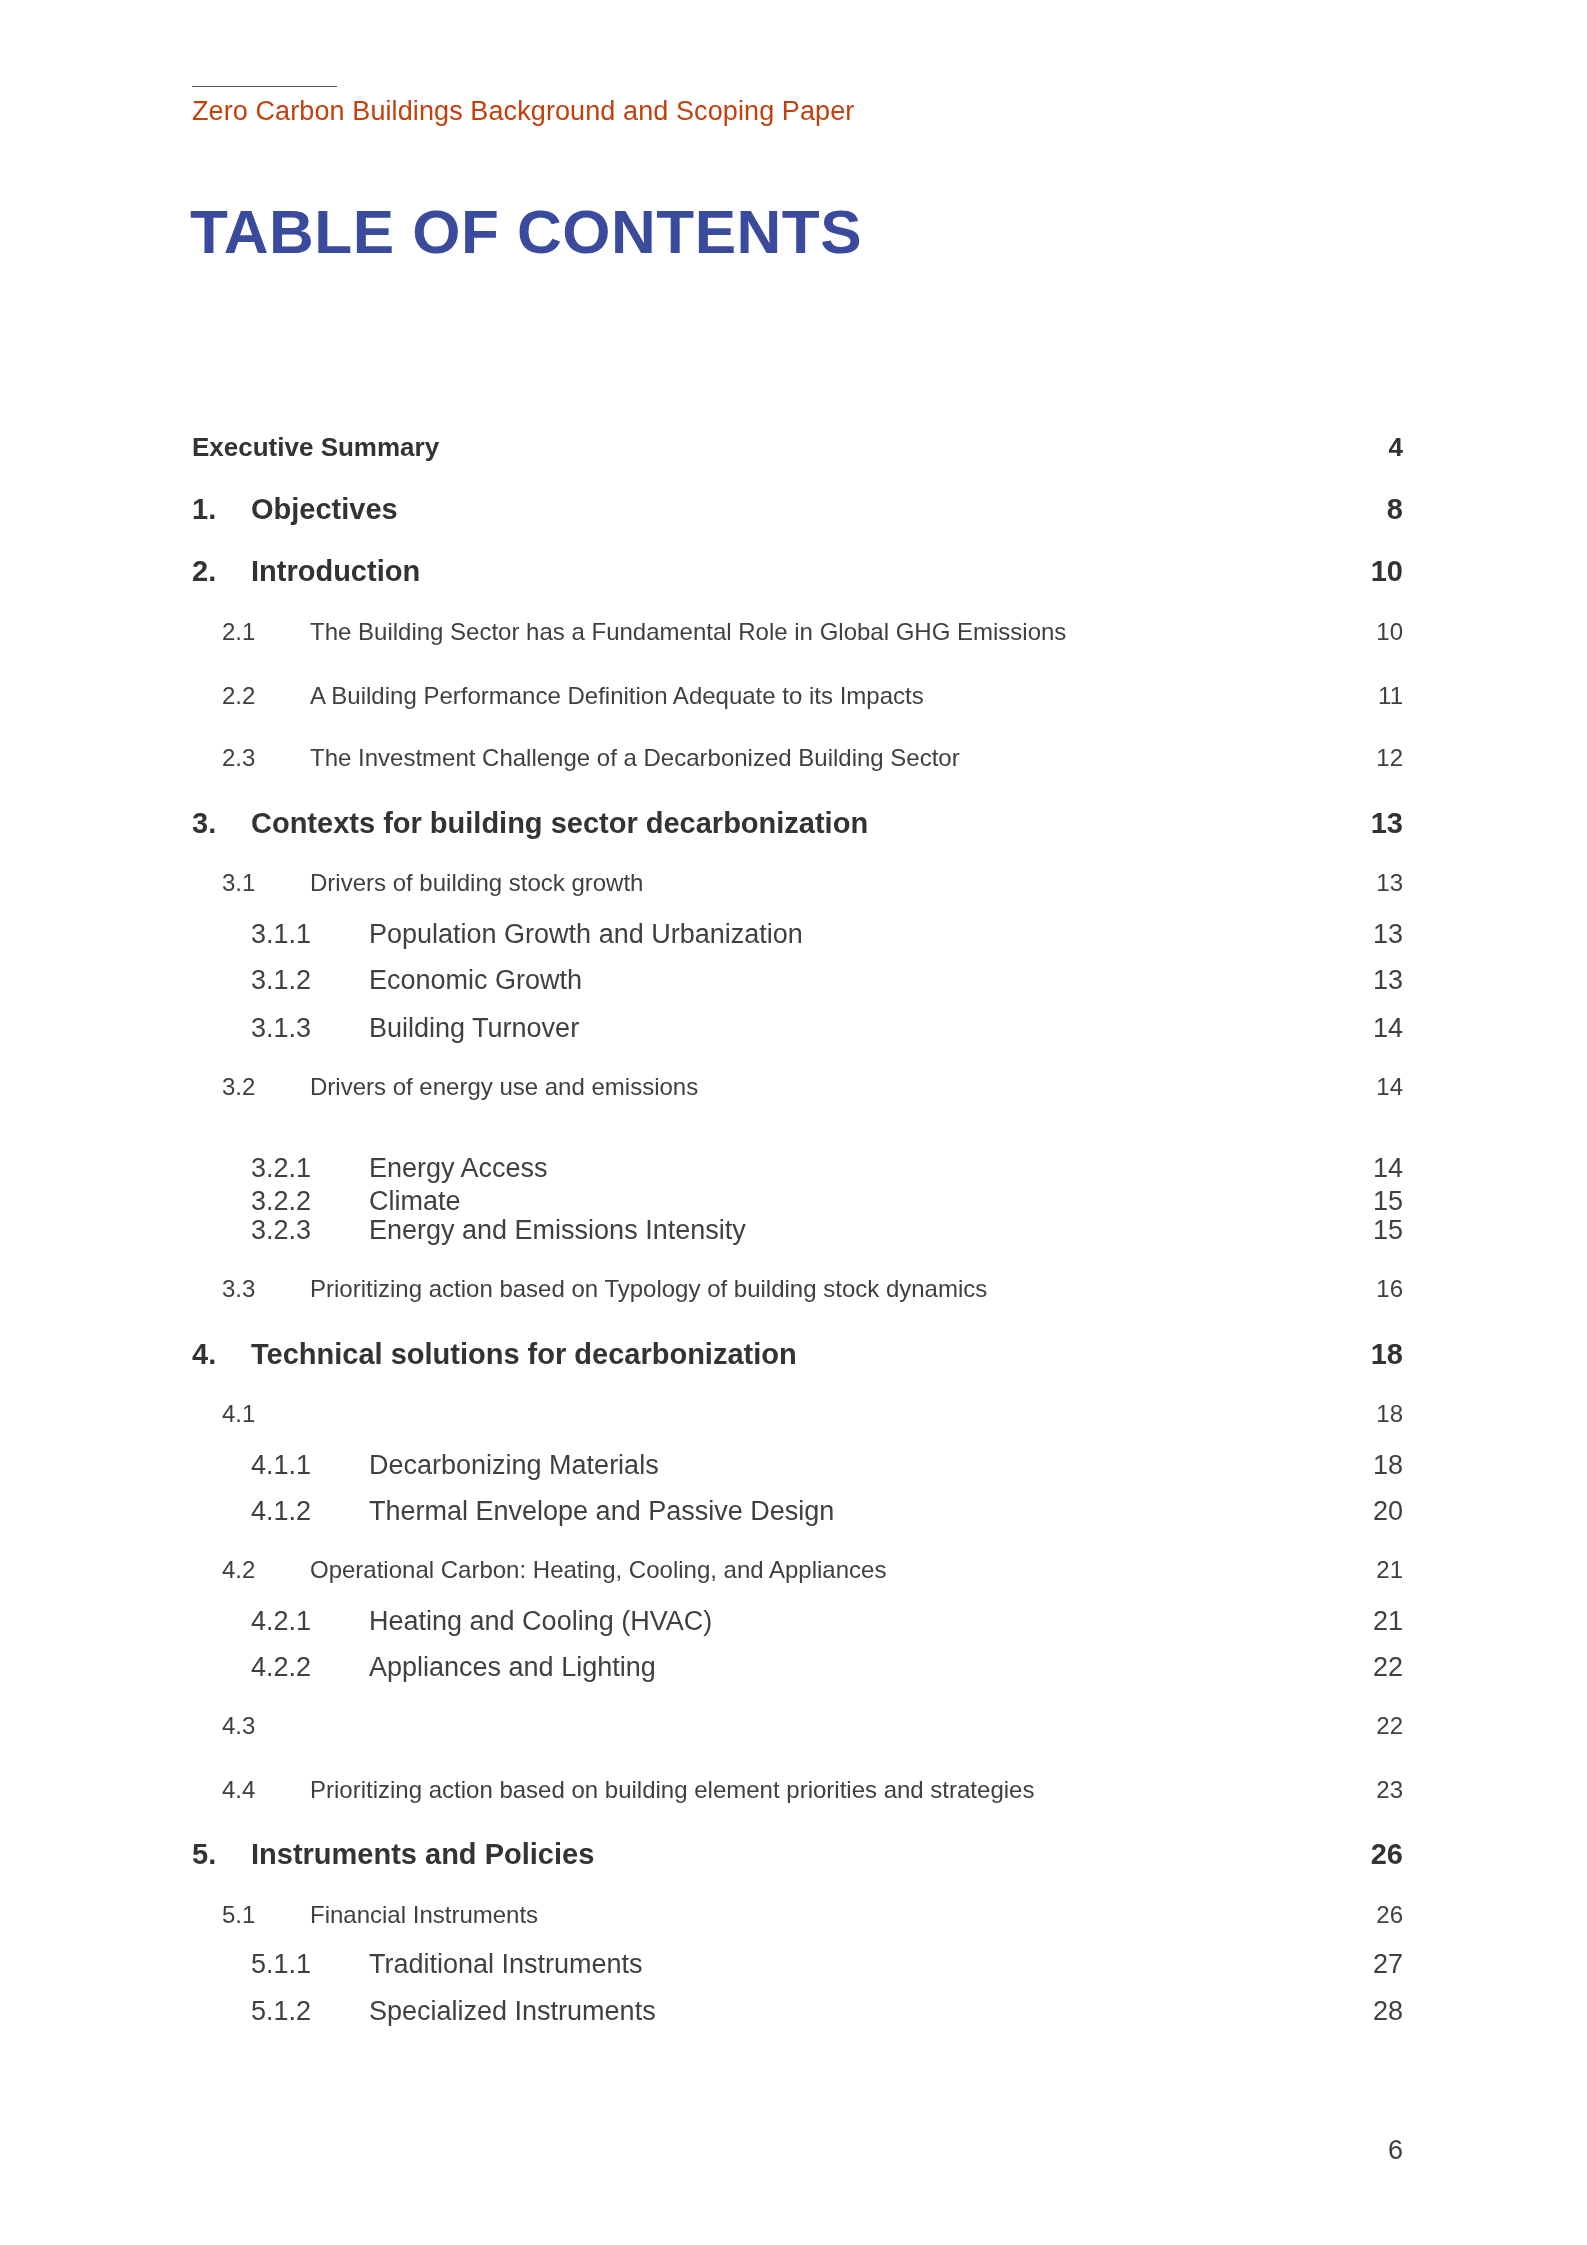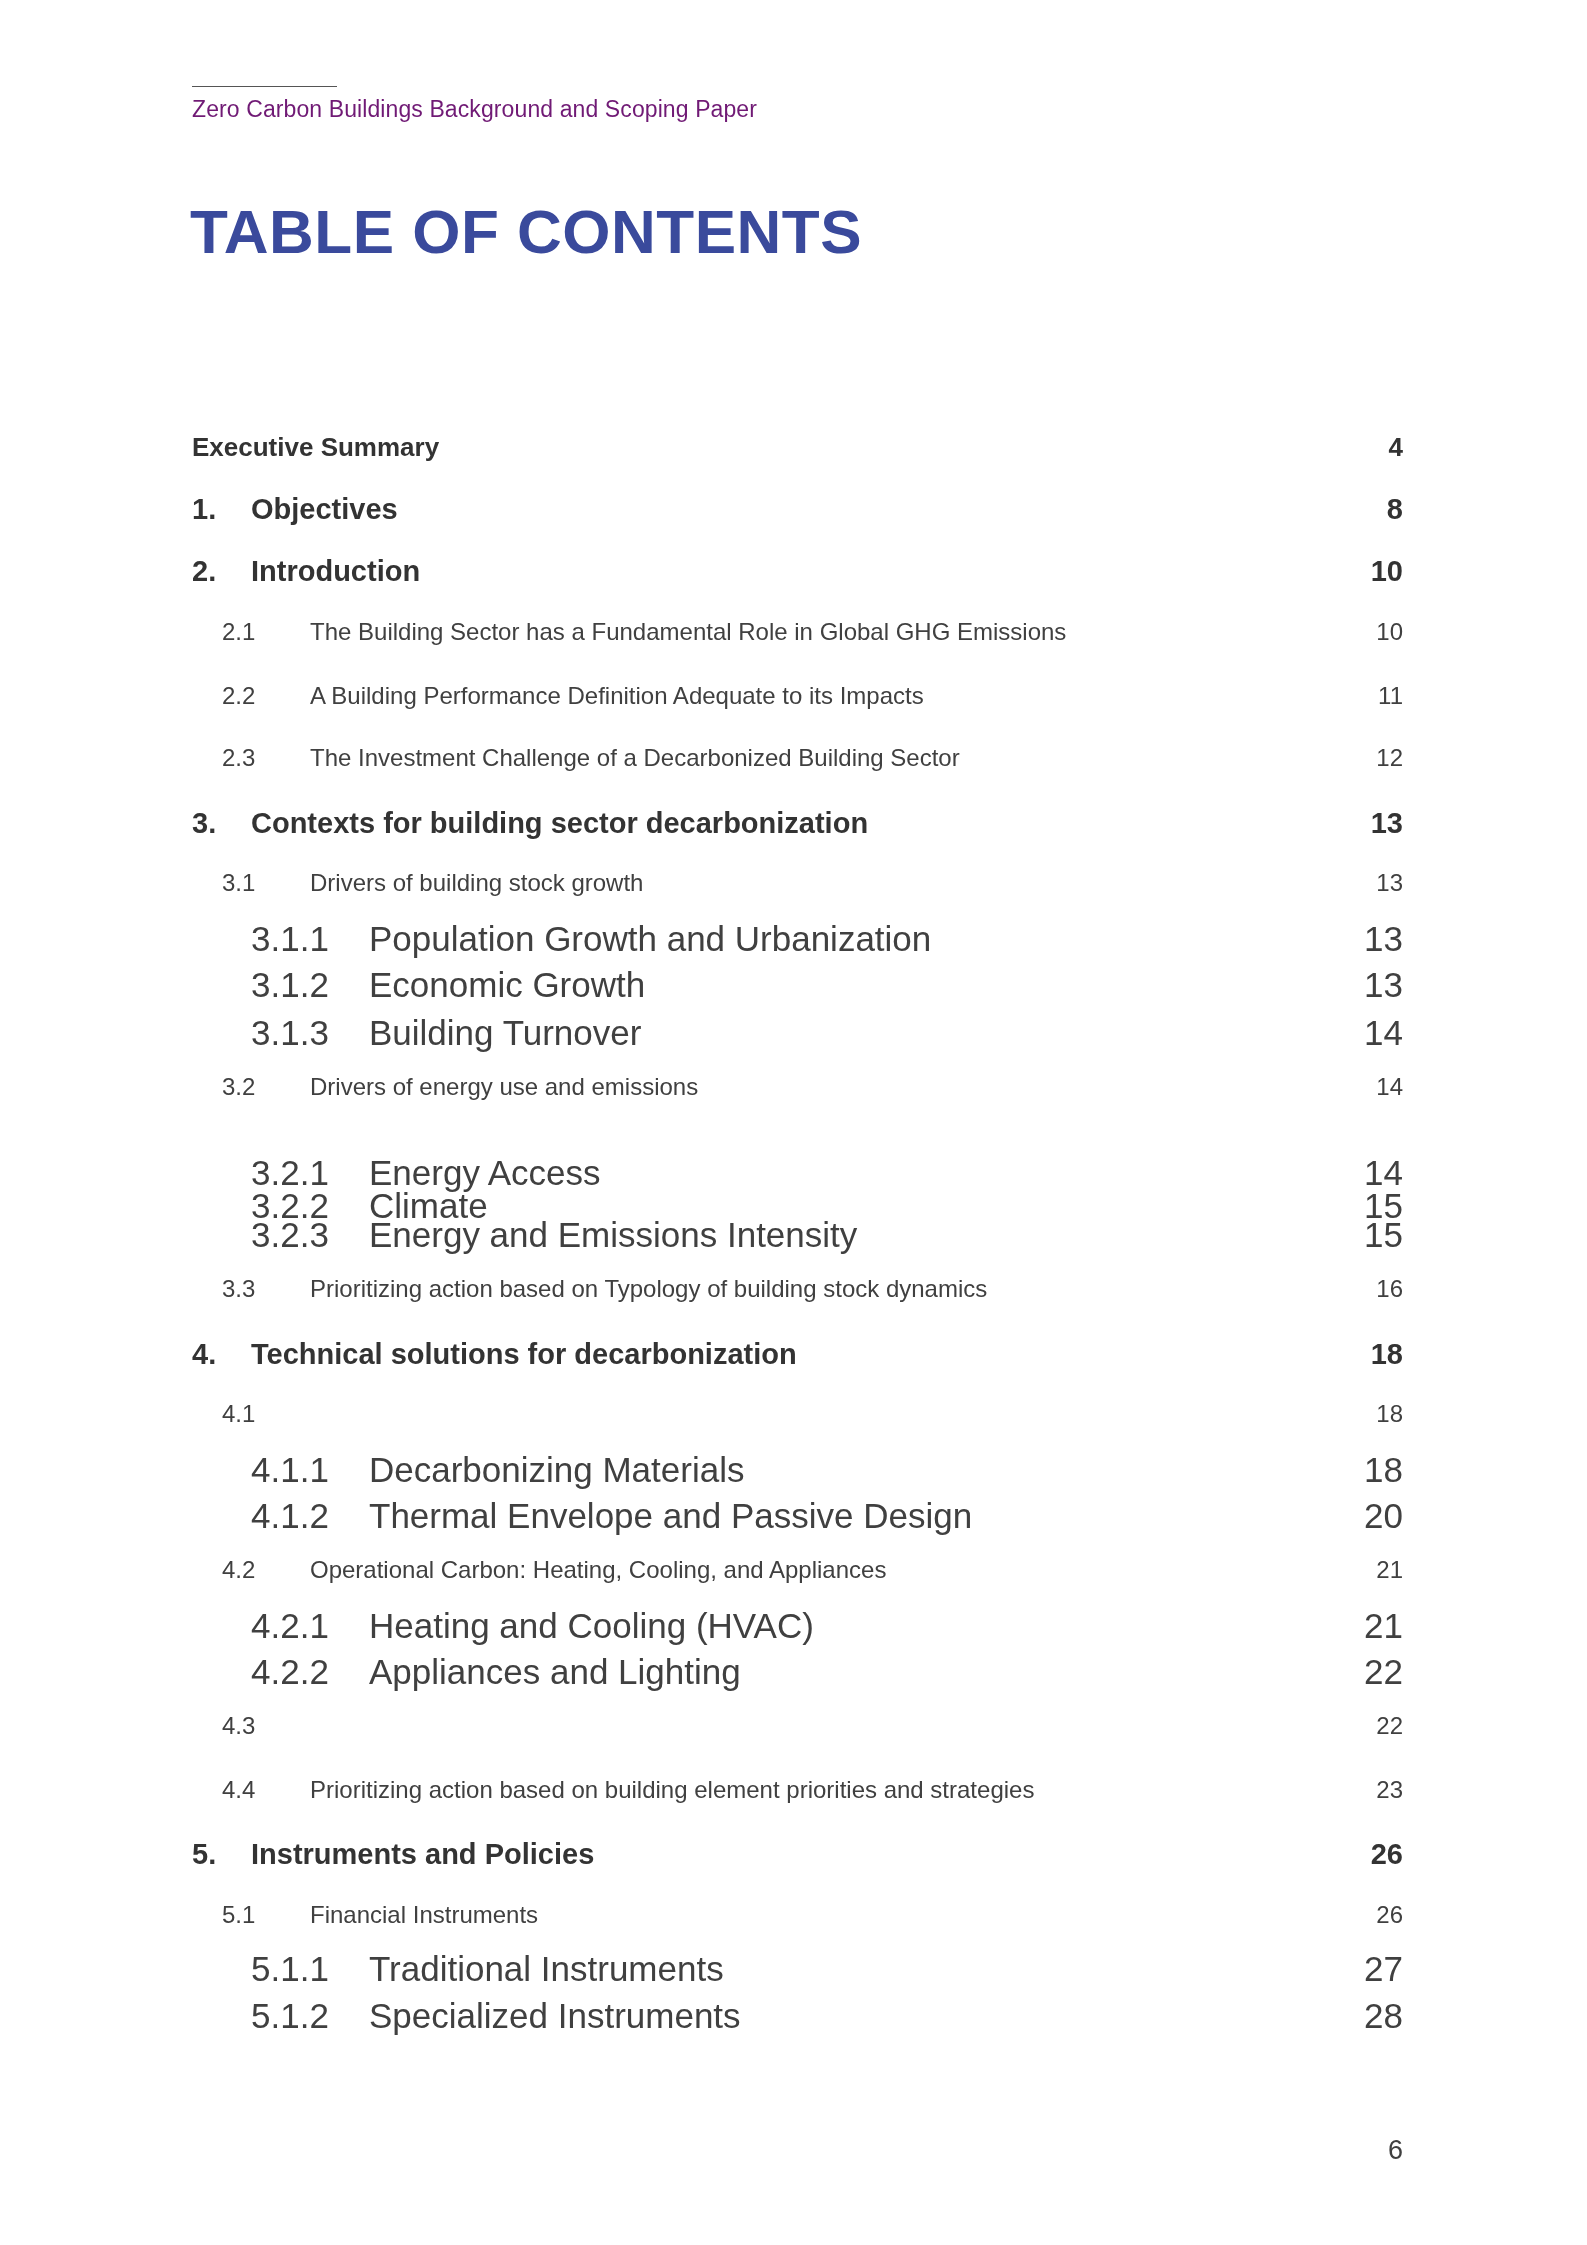--- a/index.html
+++ b/index.html
@@ -1,32 +1,32 @@
 <!DOCTYPE html>
 <html><head>
 <meta charset="utf-8">
 <style>
   html, body { margin: 0; padding: 0; background: #ffffff; }
   body { width: 1587px; height: 2245px; position: relative; overflow: hidden;
          font-family: "Liberation Sans", "DejaVu Sans", sans-serif; color: #3a3a3a; }
   .header-rule { position: absolute; left: 192px; top: 86px; width: 145px; height: 0; border-top: 1.5px solid #555; }
-  .header-text { position: absolute; left: 192px; top: 96px; font-size: 23px; color: #701a75; letter-spacing: 0.1px; }
+  .header-text { position: absolute; left: 192px; top: 96px; font-size: 27px; color: #c2410c; letter-spacing: 0.1px; }
   .title { position: absolute; left: 190px; top: 196px; font-size: 62px; font-weight: bold; color: #3a4a9c; letter-spacing: 0.5px; }
   .toc-row { position: absolute; left: 192px; width: 1211px; height: 40px; }
   .toc-row .num, .toc-row .text, .toc-row .page { position: absolute; top: 0; white-space: nowrap; }
   .toc-row .page { right: 0; }
   .lvl0 { font-size: 26px; font-weight: bold; color: #333; }
   .lvl0 .text { left: 0; }
   .lvl1 { font-size: 29px; font-weight: bold; color: #333; }
   .lvl1 .num { left: 0; }
   .lvl1 .text { left: 59px; }
   .lvl2 { font-size: 24px; color: #404040; }
   .lvl2 .num { left: 30px; }
   .lvl2 .text { left: 118px; }
-  .lvl3 { font-size: 35px; color: #404040; }
+  .lvl3 { font-size: 27px; color: #404040; }
   .lvl3 .num { left: 59px; }
   .lvl3 .text { left: 177px; }
   .page-number { position: absolute; right: 184px; top: 2135px; font-size: 27px; color: #404040; }
 </style>
 </head>
 <body>
 
 <div class="header-rule"></div>
 <div class="header-text">Zero Carbon Buildings Background and Scoping Paper</div>
 

